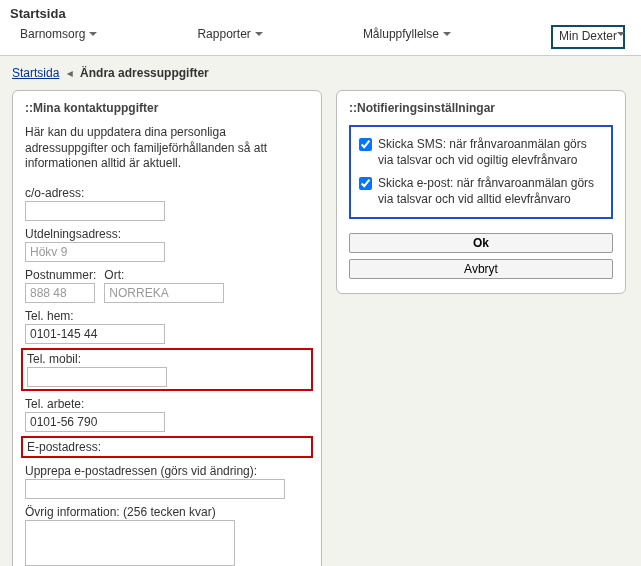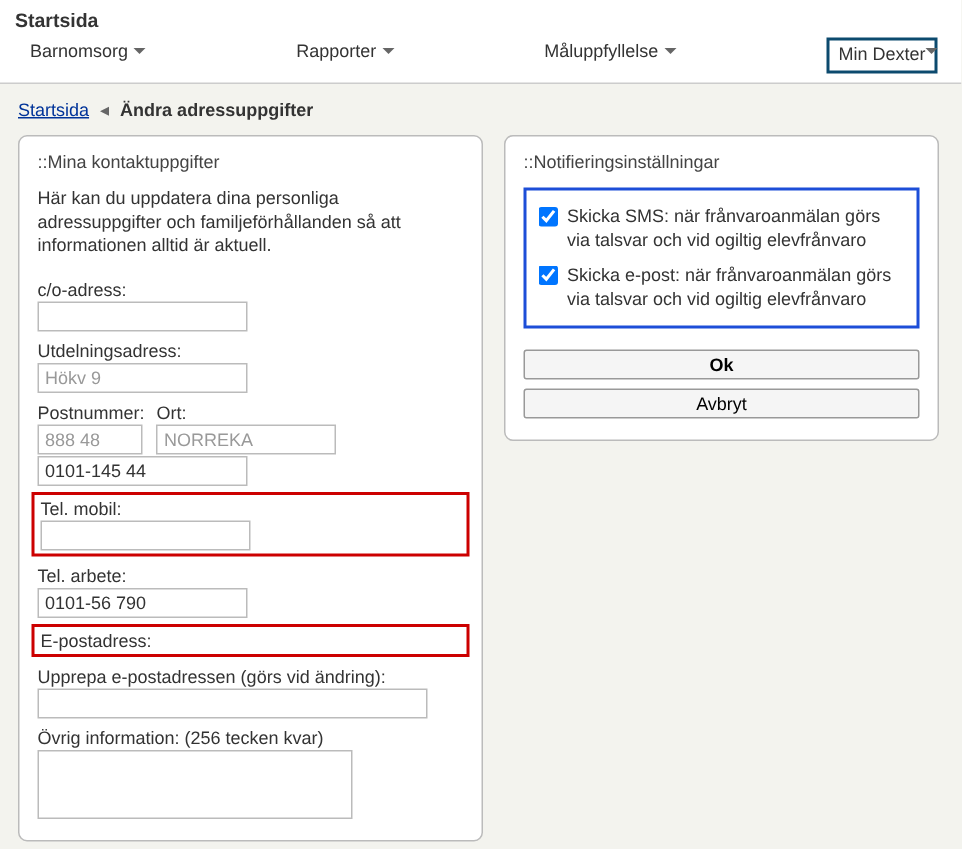--- a/index.html
+++ b/index.html
@@ -56,21 +56,21 @@
   }
   .panel {
     background: #fff;
     border: 1px solid #bbb;
     border-radius: 6px;
     padding: 10px 12px 14px 12px;
   }
   .panel.left { width: 310px; }
   .panel.right { width: 290px; align-self: flex-start; }
   .panel-title {
-    font-weight: normal;
+    font-weight: bold;
     font-size: 12px;
     color: #444;
     margin-bottom: 10px;
   }
   .intro { margin-bottom: 14px; line-height: 1.3; }
   .field-label { margin-top: 6px; }
   .text-input {
     display: block;
     width: 100%;
     height: 20px;
@@ -168,20 +168,21 @@
       <div class="col">
         <div>Postnummer:</div>
         <input class="text-input small-input" value="888 48" style="">
       </div>
       <div class="col">
         <div>Ort:</div>
         <input class="text-input med-input" value="NORREKA" style="">
       </div>
     </div>
 
+    <div class="field-label">Tel. hem:</div>
     <input class="text-input normal" style="width: 140px;" value="0101-145 44">
 
     <div class="red-outline">
       <div>Tel. mobil:</div>
       <input class="text-input" style="width: 140px;" value="">
     </div>
 
     <div class="field-label">Tel. arbete:</div>
     <input class="text-input normal" style="width: 140px;" value="0101-56 790">
 
@@ -200,21 +201,21 @@
   <div class="panel right">
     <div class="panel-title">::Notifieringsinställningar</div>
 
     <div class="notif-box">
       <div class="notif-item">
         <input type="checkbox" checked="" style="">
         <span>Skicka SMS: när frånvaroanmälan görs via talsvar och vid ogiltig elevfrånvaro</span>
       </div>
       <div class="notif-item">
         <input type="checkbox" checked="" style="">
-        <span>Skicka e-post: när frånvaroanmälan görs via talsvar och vid ogiltig elevfrånvaro</span>
+        <span>Skicka e-post: när frånvaroanmälan görs via talsvar och vid alltid elevfrånvaro</span>
       </div>
     </div>
 
     <div class="btn-row">
       <button class="btn bold">Ok</button>
       <button class="btn">Avbryt</button>
     </div>
   </div>
 
 </div>

